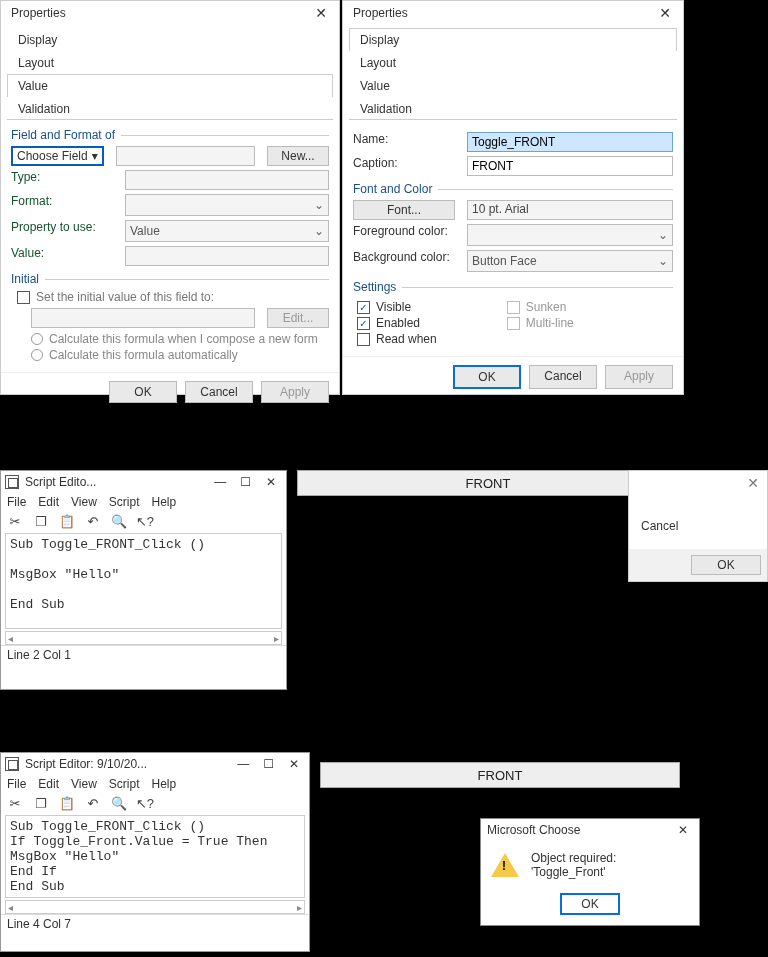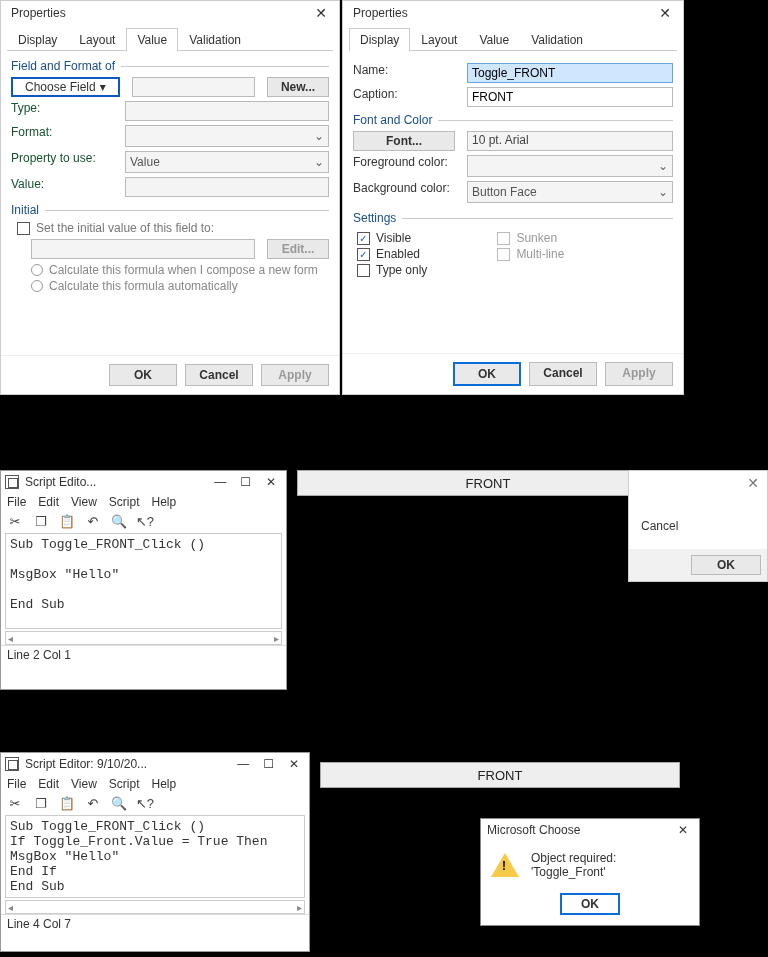--- a/index.html
+++ b/index.html
@@ -32,20 +32,21 @@
     font-size: 14px;
     width: 20px;
     text-align: center;
     cursor: default;
   }
   .tabs {
     display: flex;
     border-bottom: 1px solid #ccc;
     margin: 6px 6px 0 6px;
     font-size: 12px;
+    flex-direction: column;
   }
   .tab {
     padding: 4px 10px;
     border: 1px solid transparent;
     border-bottom: none;
     position: relative;
     top: 1px;
     color: #333;
     cursor: default;
   }
@@ -83,21 +84,21 @@
     height: 20px;
     border: 1px solid #bbb;
     background: #f4f4f4;
     padding: 1px 4px;
     font-size: 12px;
   }
   .form-row .fld.white { background: #fff; }
   .dropdown-btn {
     border: 2px solid #0b59c3;
     background: #fff;
-    padding: 1px 12px;
+    padding: 1px 4px;
     font-size: 12px;
     display: inline-flex;
     align-items: center;
     gap: 4px;
   }
   .combo {
     flex: 1;
     height: 22px;
     border: 1px solid #bbb;
     background: #f4f4f4;
@@ -110,21 +111,20 @@
   }
   .combo .chev { color: #666; }
   .btn {
     background: #e9e9e9;
     border: 1px solid #bbb;
     padding: 2px 12px;
     font-size: 12px;
     min-width: 62px;
     text-align: center;
     cursor: default;
-    font-weight: bold;
   }
   .btn.primary { border: 2px solid #0b6dd8; }
   .btn.disabled { color: #999; }
   .check {
     display: flex;
     align-items: center;
     gap: 6px;
     margin: 2px 0;
     font-size: 12px;
   }
@@ -417,21 +417,21 @@
           <div class="check">
               <span class="cbox checked"></span>
               <span>Visible</span>
             </div>
           <div class="check">
               <span class="cbox checked"></span>
               <span>Enabled</span>
             </div>
           <div class="check">
               <span class="cbox"></span>
-              <span>Type only</span>
+              <span>Read when</span>
             </div>
         </div>
         <div>
           <div class="check" style="color:#999">
               <span class="cbox" style="border-color:#bbb"></span>
               <span>Sunken</span>
             </div>
           <div class="check" style="color:#999">
               <span class="cbox" style="border-color:#bbb"></span>
               <span>Multi-line</span>

